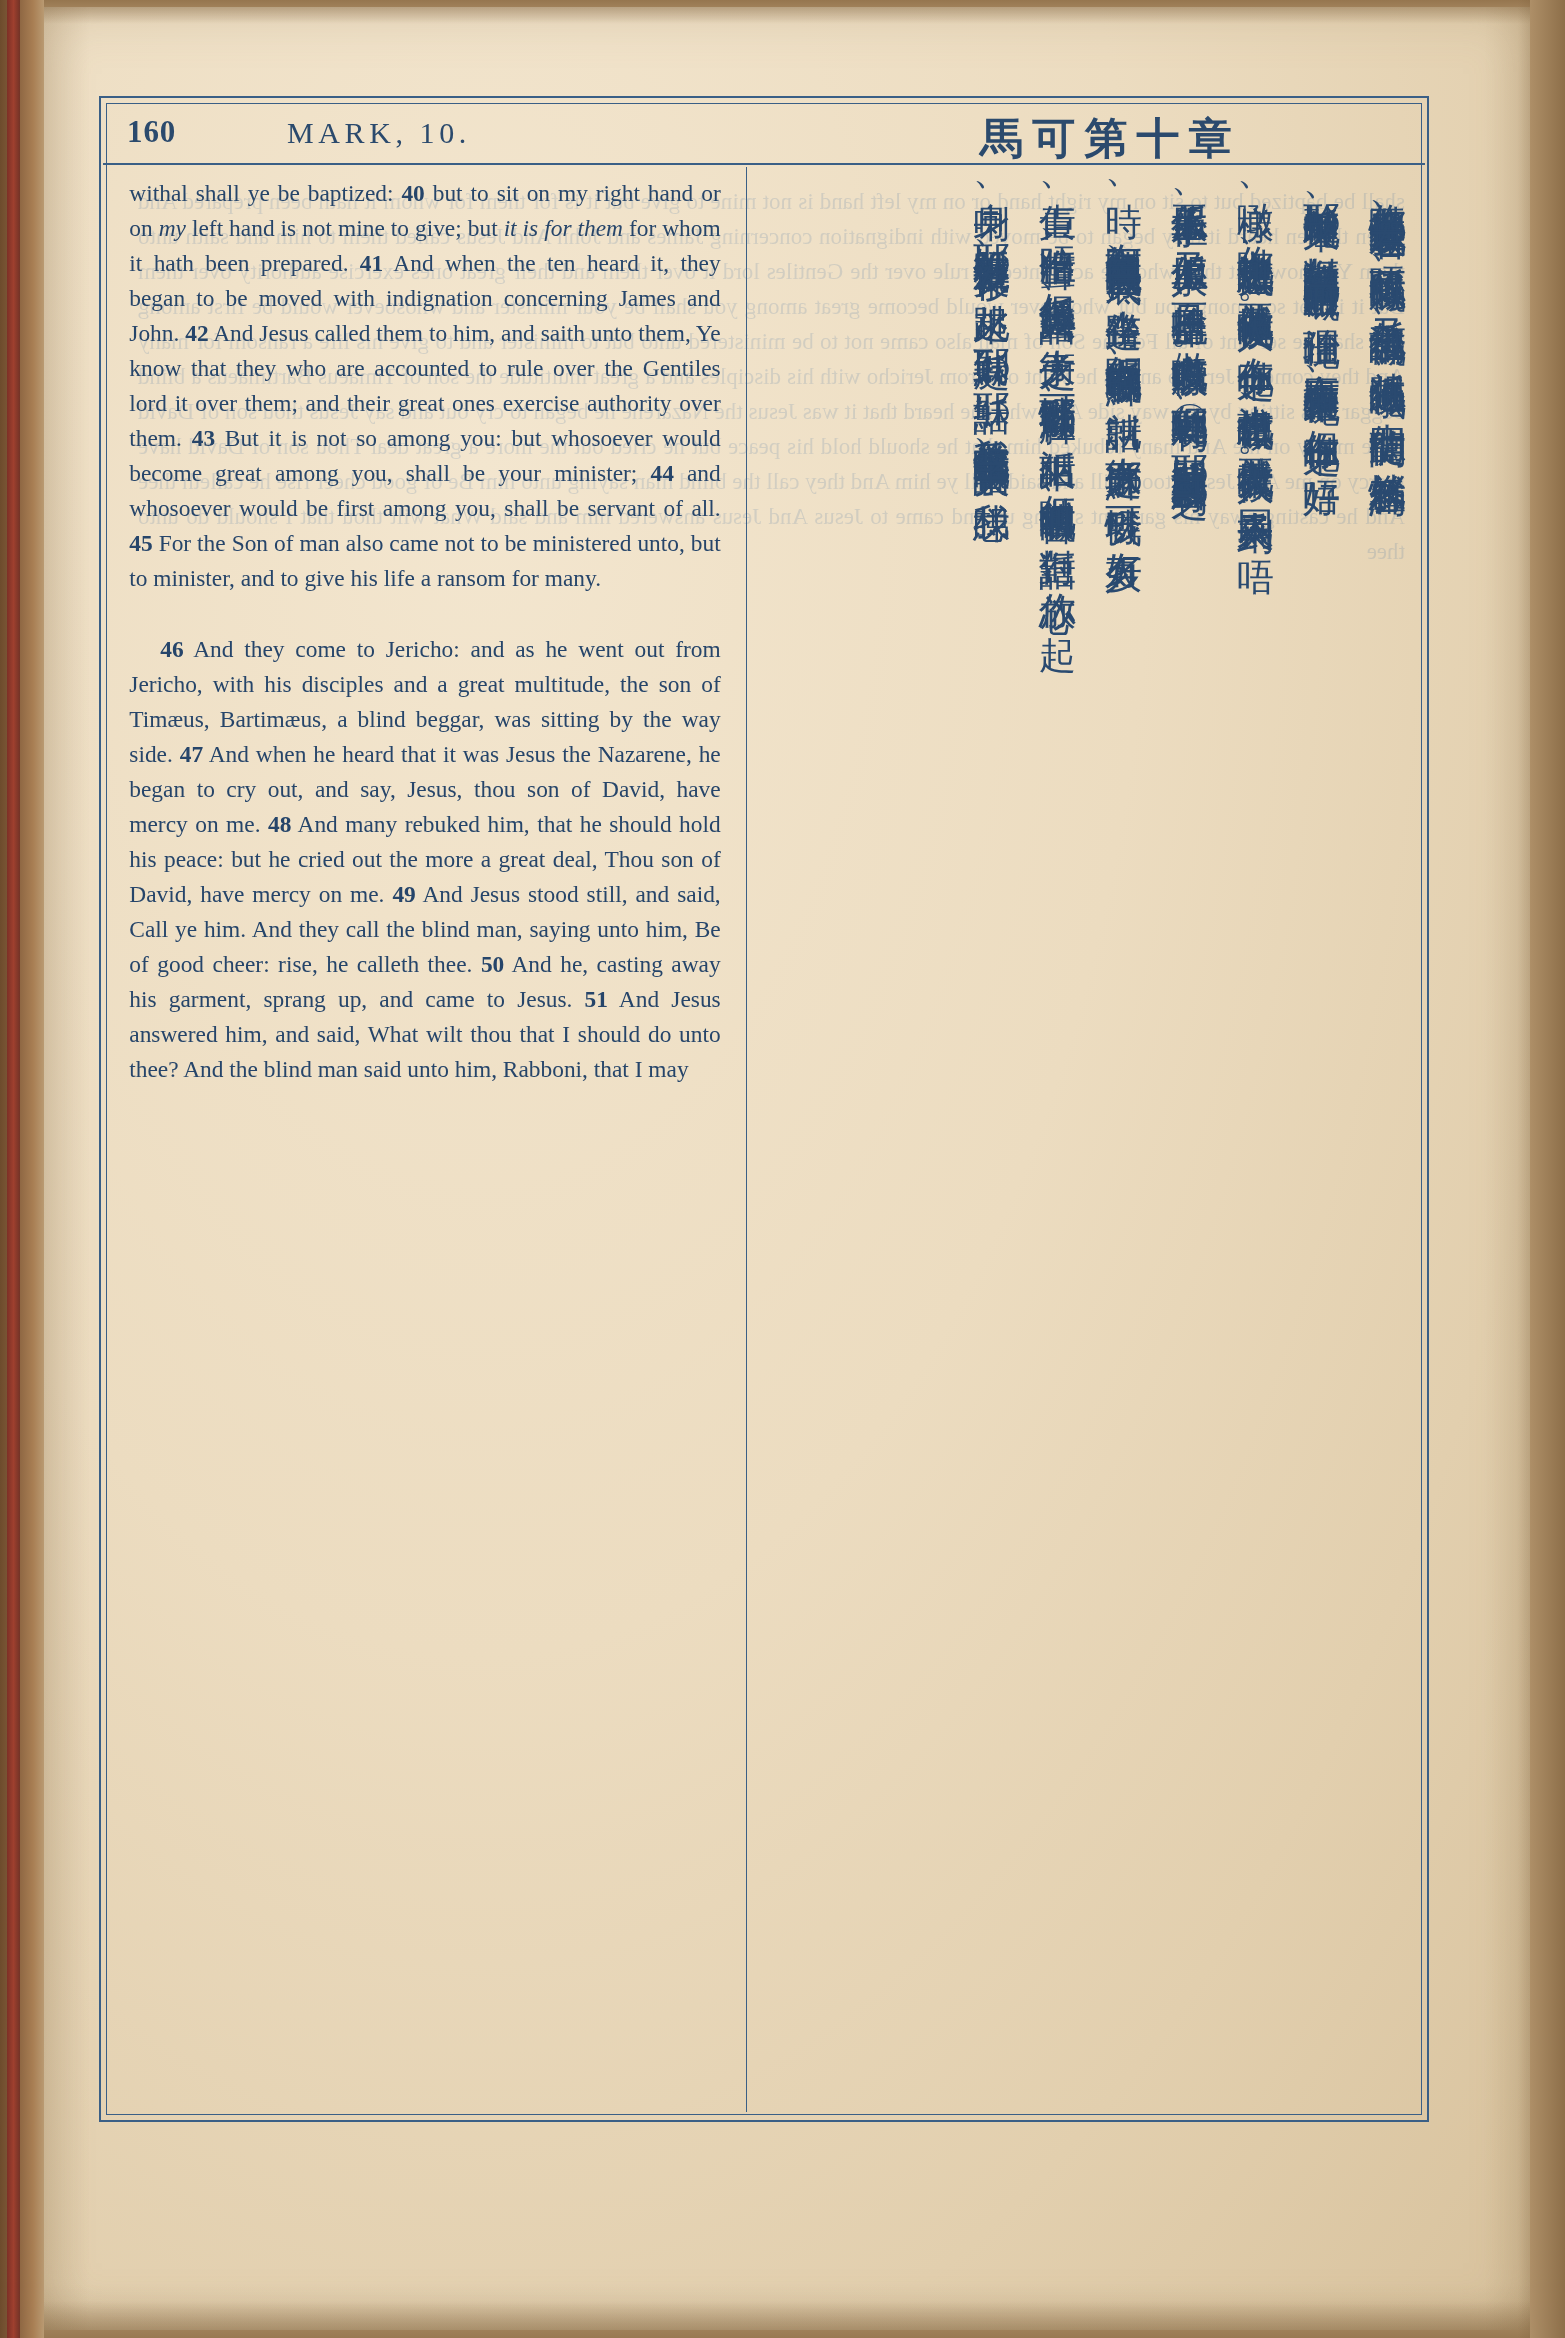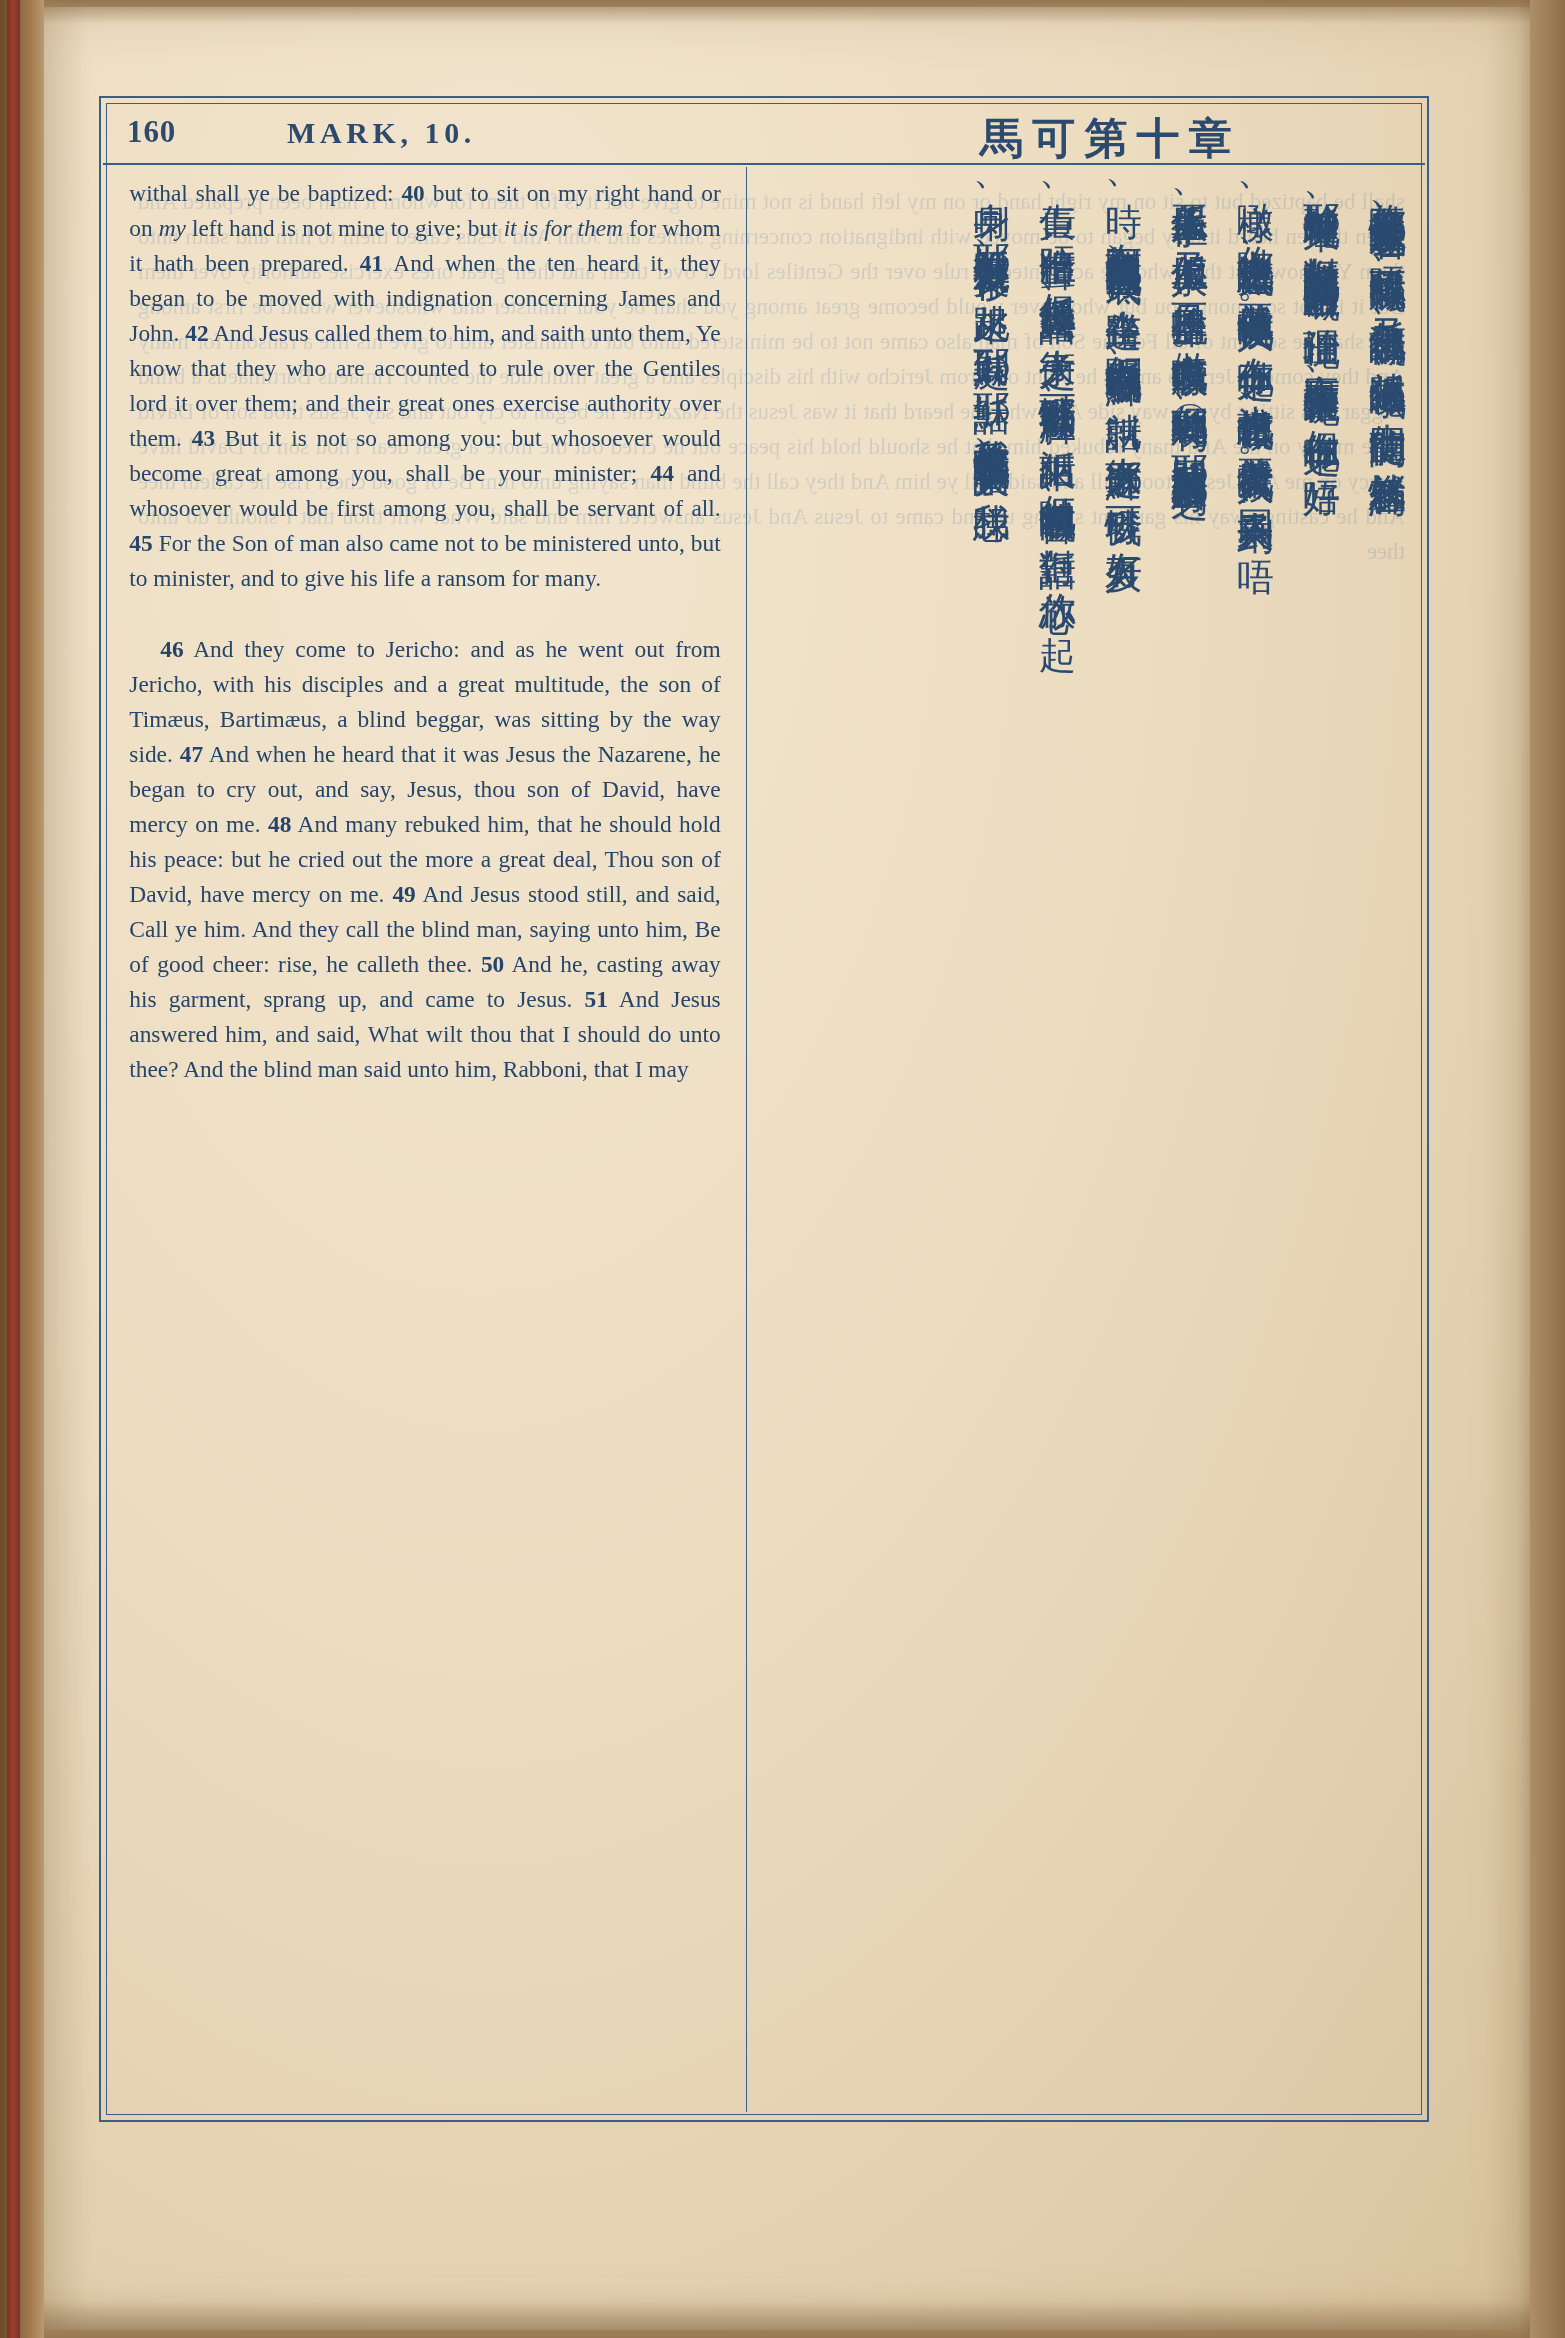--- a/index.html
+++ b/index.html
@@ -92,21 +92,21 @@
     font-weight: bold;
     letter-spacing: 0.9px;
     color: #2b4a6d;
   }
   .running-head {
     position: absolute;
     left: 184px;
     top: 16.5px;
     font-size: 30px;
     letter-spacing: 4.6px;
-    font-weight: bold;
+    font-weight: normal;
     color: #2b4a6d;
     text-align: right;
   }
   .running-head-cn {
     position: absolute;
     right: 184px;
     top: 11px;
     font-size: 43px;
     letter-spacing: 9.2px;
     font-weight: bold;

